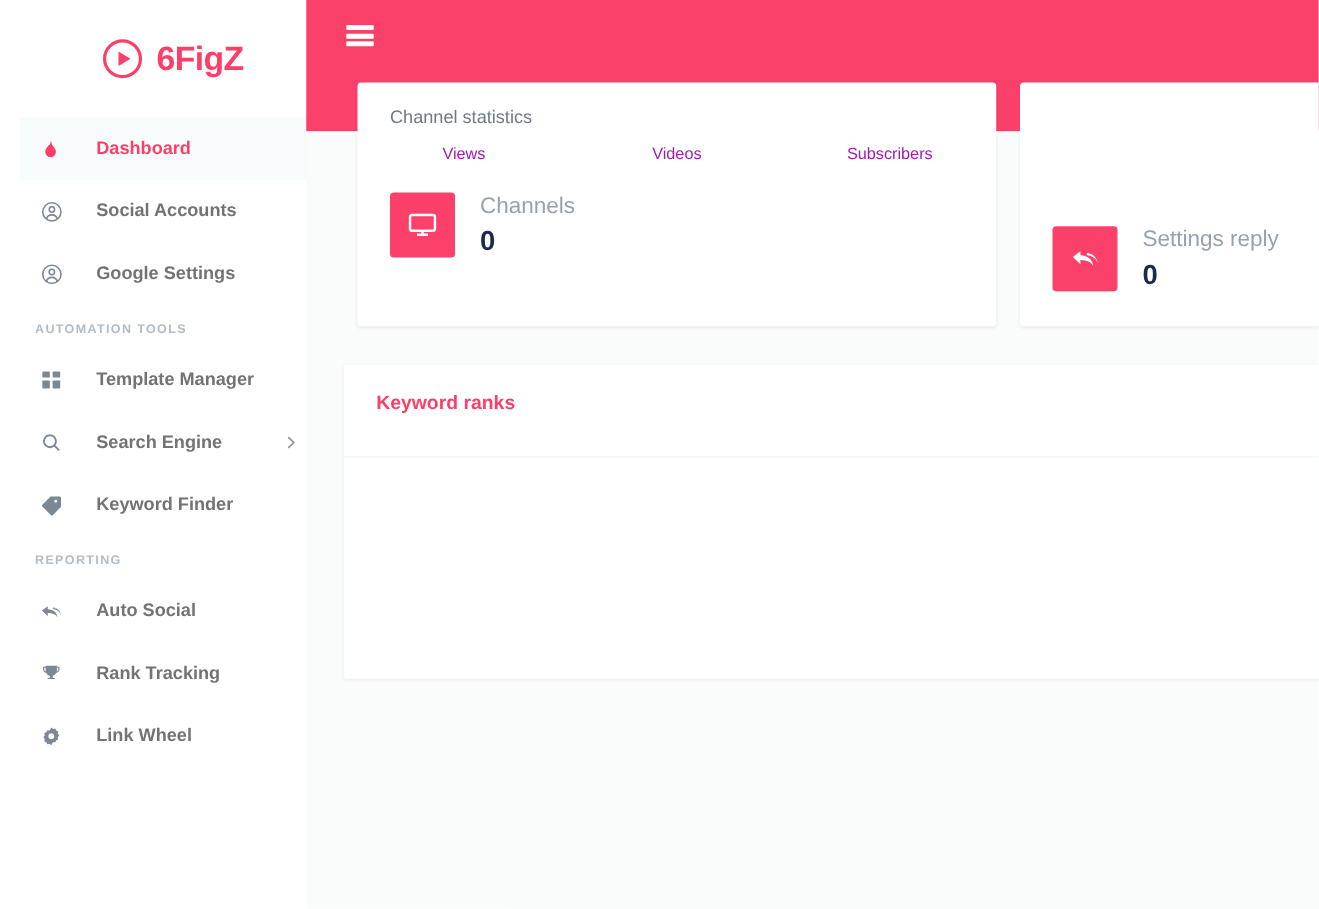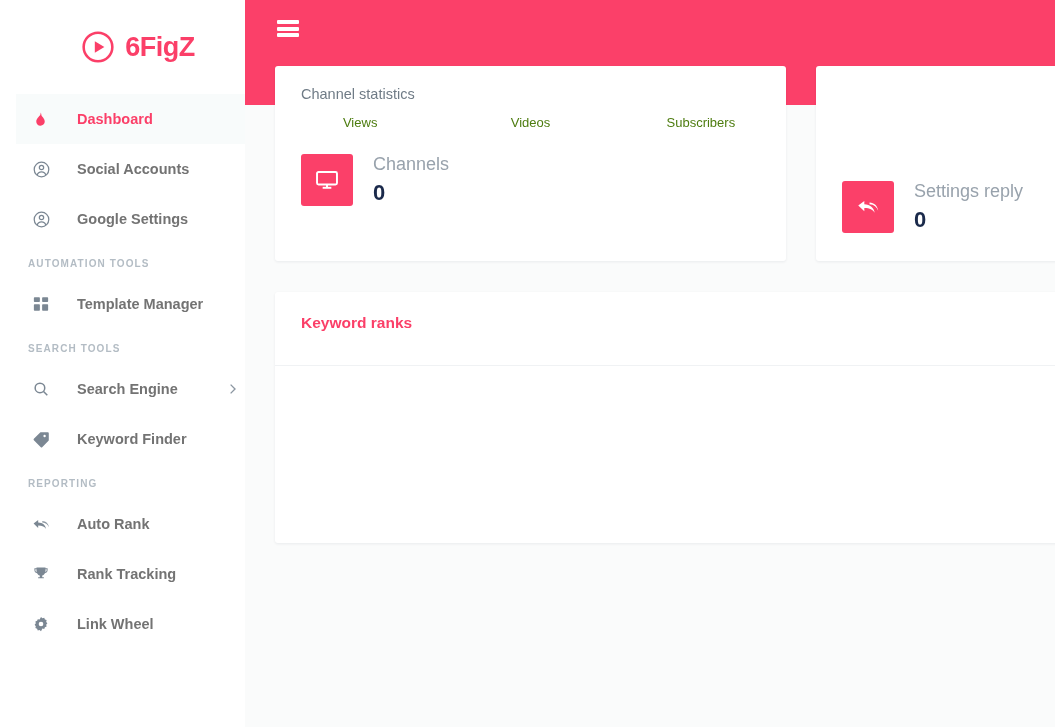--- a/index.html
+++ b/index.html
@@ -89,21 +89,21 @@
 
   .card {
     position: absolute;
     background: #ffffff;
     border-radius: 3px;
     box-shadow: 0 1px 3px rgba(20,30,50,0.07);
   }
 
   
   #card-channel-stats {
-    left: 275px; top: 66px;
+    left: 286px; top: 66px;
     width: 511px; height: 195px;
   }
   #card-comment-reply {
     left: 816px; top: 66px;
     width: 265px; height: 195px;
   }
   #card-keyword-ranks {
     left: 275px; top: 292px;
     width: 806px; height: 251px;
   }
@@ -117,21 +117,21 @@
     padding: 22px 26px 0 26px;
   }
   .card-divider {
     position: absolute; left: 0; right: 0; top: 73px;
     height: 1px; background: #f0f2f4;
   }
 
   .stat-headers {
     display: flex;
     padding: 13px 0 0 0;
-    font-size: 13px; color: #4d7c0f; align-items: flex-end;
+    font-size: 13px; color: #a21caf; align-items: flex-end;
   }
   .stat-headers .sh { flex: 1; text-align: center; }
 
   .stat-tile {
     display: flex; align-items: center;
     padding: 24px 0 0 26px;
     gap: 20px;
   }
   .stat-icon {
     width: 52px; height: 52px;
@@ -211,21 +211,20 @@
             <rect x="13.5" y="3" width="8" height="6.4" rx="1"></rect>
             <rect x="2.5" y="12.4" width="8" height="8.6" rx="1"></rect>
             <rect x="13.5" y="12.4" width="8" height="8.6" rx="1"></rect>
           </svg>
         </span>
         <span class="nav-label">Template Manager</span>
       </div>
     </div>
 
     <div>
-      <div class="nav-section-label">SEARCH TOOLS</div>
 
       <div class="nav-item">
         <span class="nav-icon">
           <svg viewBox="0 0 24 24" width="18" height="18" fill="none" stroke="currentColor" stroke-width="2">
             <circle cx="10.6" cy="10.6" r="6.4"></circle>
             <path d="M15.4 15.4 L20.4 20.4"></path>
           </svg>
         </span>
         <span class="nav-label">Search Engine</span>
         <span class="chev">
@@ -248,21 +247,21 @@
     <div>
       <div class="nav-section-label">REPORTING</div>
 
       <div class="nav-item">
         <span class="nav-icon">
           <svg viewBox="0 0 24 24" width="19" height="19" fill="currentColor">
             <path d="M7.8 6.2v3.2c5.6.2 9.2 3.1 10 8.4-1.6-3-4.6-4.5-10-4.6v3.2L2 10.6z"></path>
             <path d="M13 6.2v3.2c4.4.3 7.1 2.5 8.4 6.2-.5-4.8-3.9-7.6-8.4-7.9V6.2l-2.5 2.2z" opacity="0.85"></path>
           </svg>
         </span>
-        <span class="nav-label">Auto Rank</span>
+        <span class="nav-label">Auto Social</span>
       </div>
 
       <div class="nav-item">
         <span class="nav-icon">
           <svg viewBox="0 0 24 24" width="18" height="18" fill="currentColor">
             <path d="M18 3.4H6v1H3.2v2.4c0 2.3 1.5 4 3.6 4.3.7 1.6 2 2.7 3.6 3v2.3H8.2v1.2h7.6v-1.2h-2.2v-2.3c1.6-.3 2.9-1.4 3.6-3 2.1-.3 3.6-2 3.6-4.3V4.4H18zM4.5 6.8V5.7h1.5v3.9c-.9-.4-1.5-1.4-1.5-2.8zm15 0c0 1.4-.6 2.4-1.5 2.8V5.7h1.5z"></path>
           </svg>
         </span>
         <span class="nav-label">Rank Tracking</span>
       </div>

